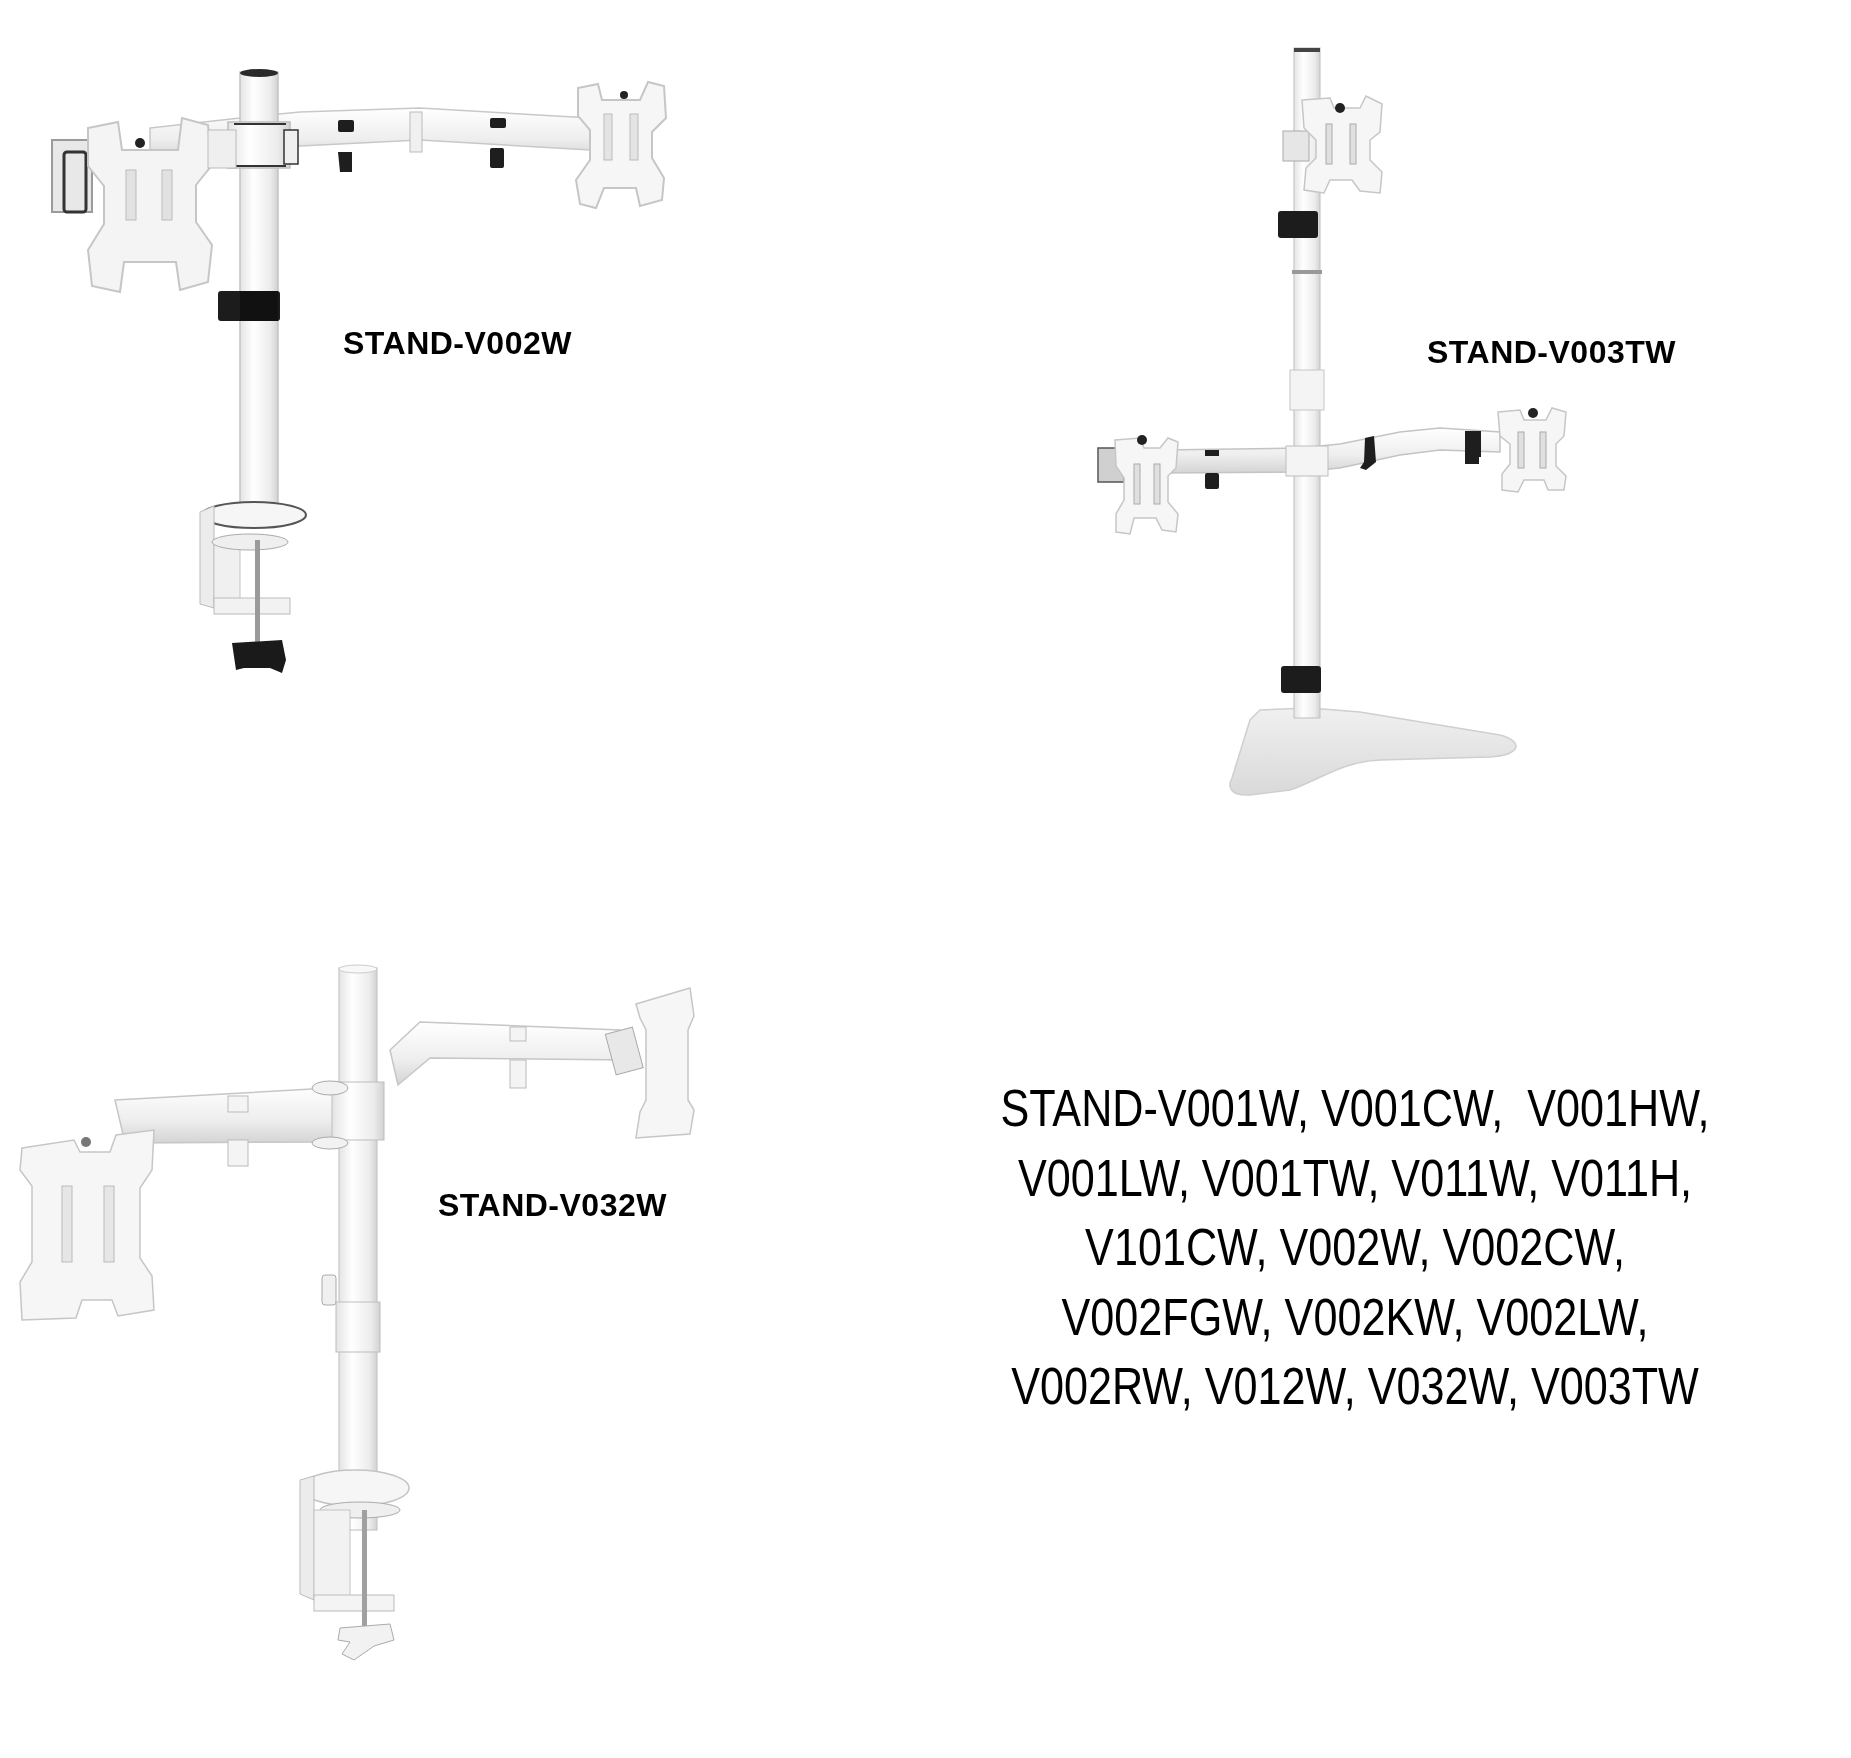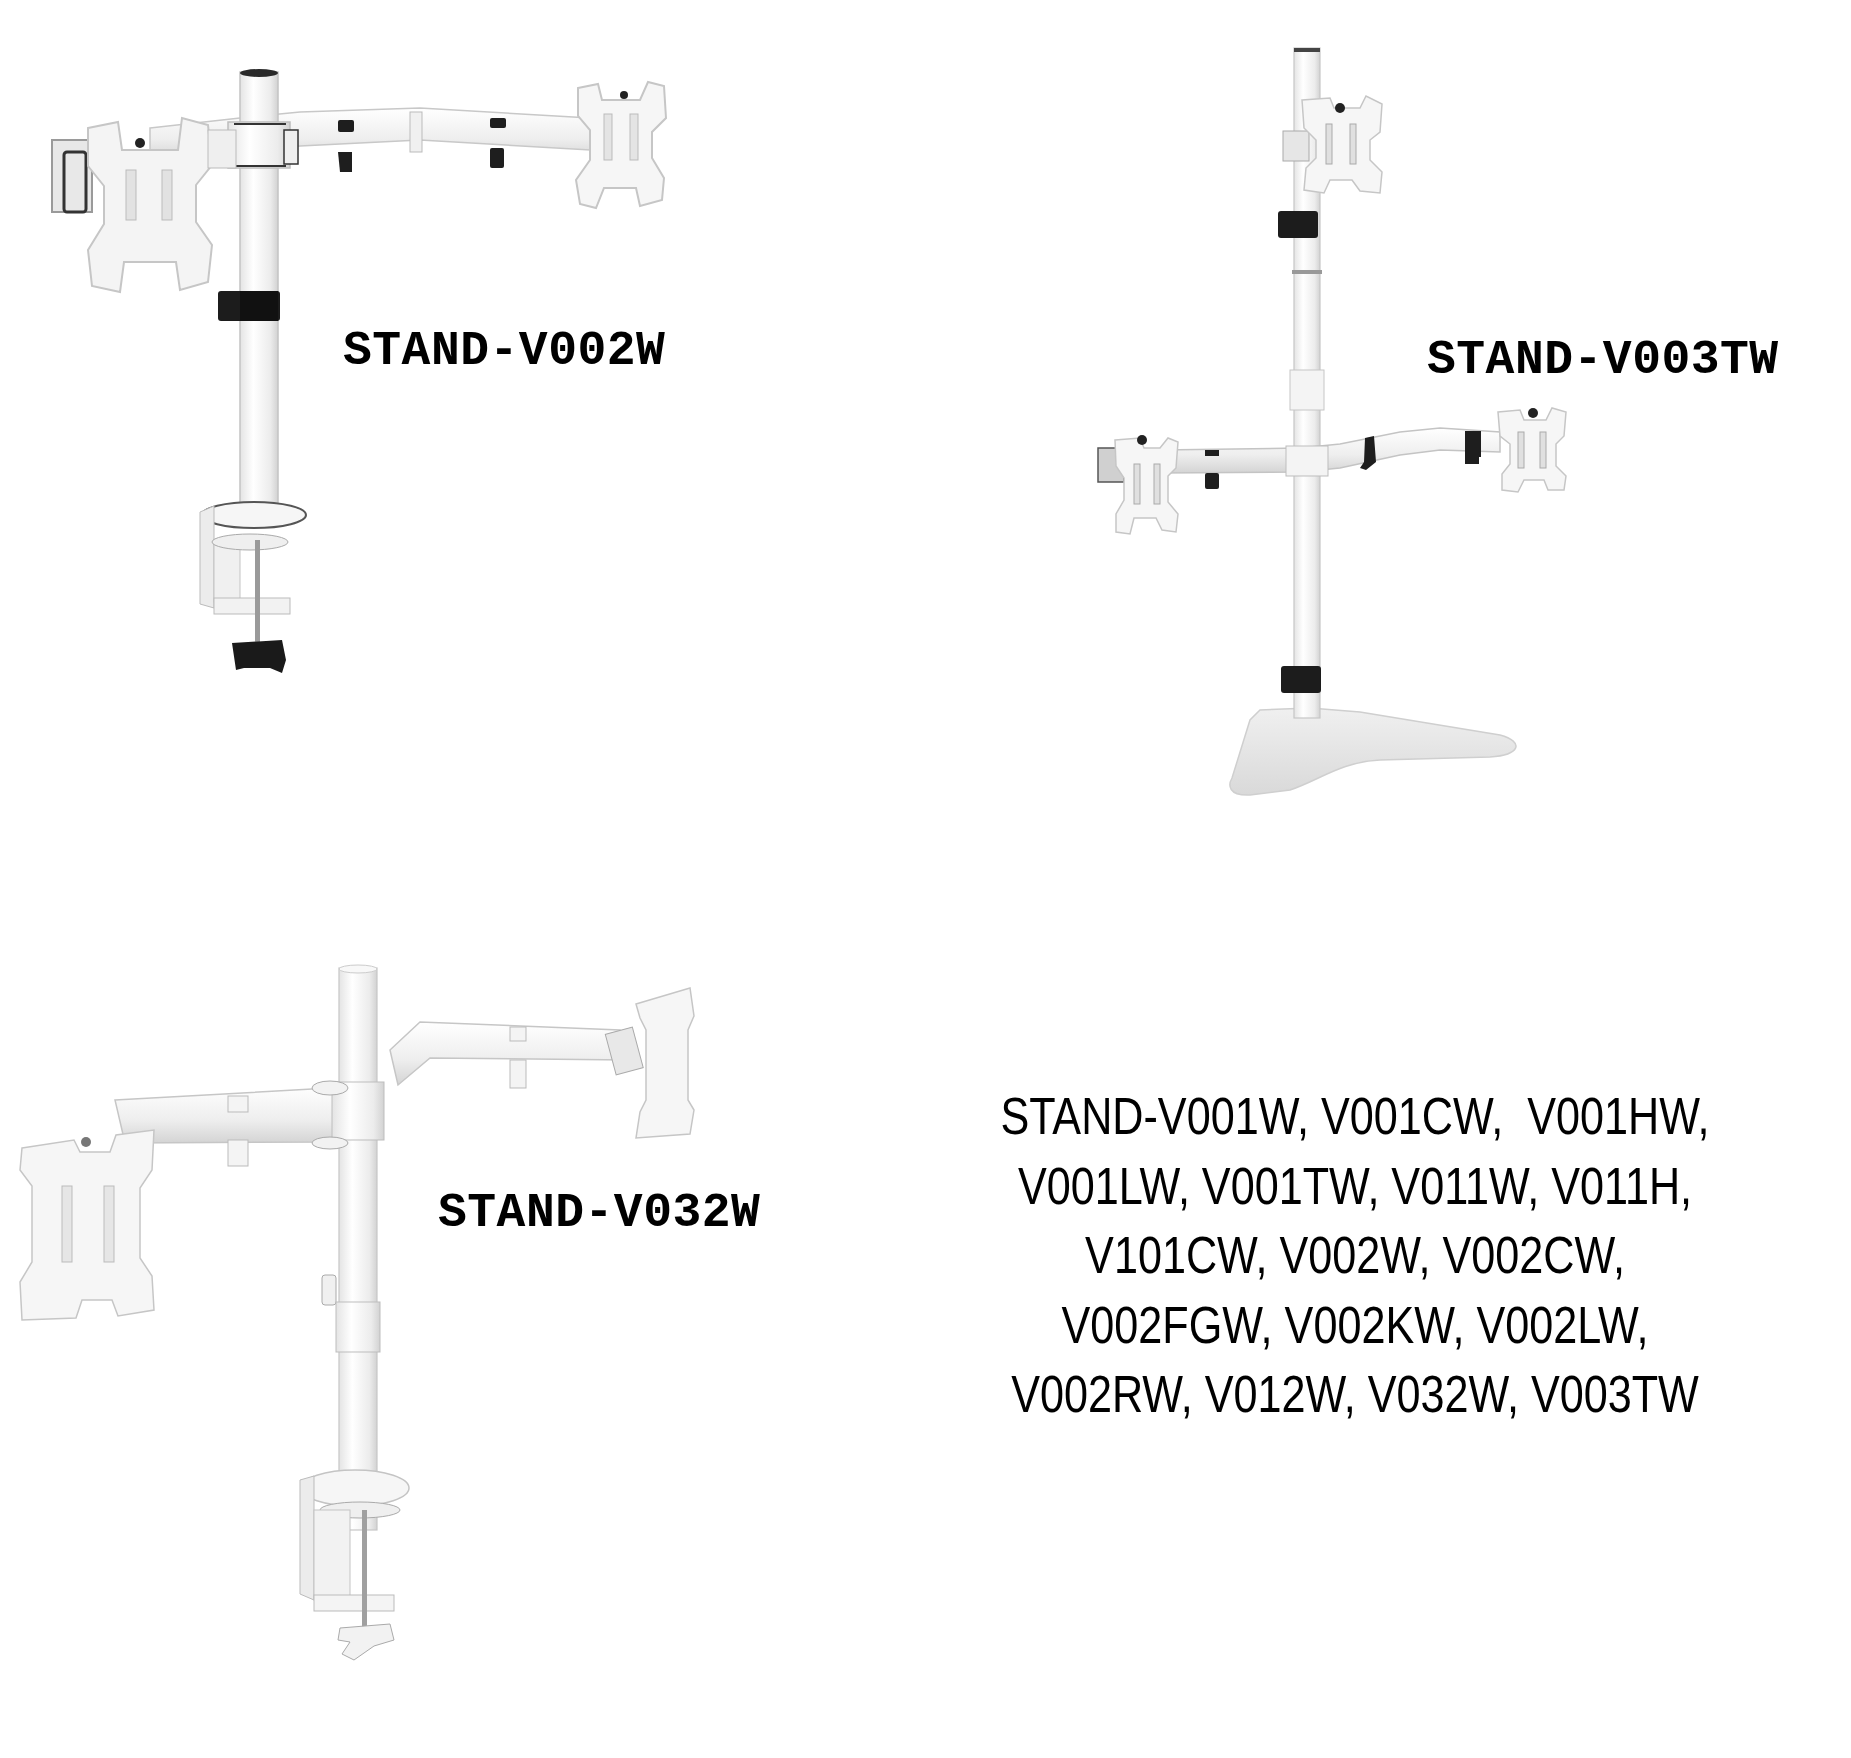--- a/index.html
+++ b/index.html
@@ -1,29 +1,29 @@
 <!DOCTYPE html>
 <html><head>
 <meta charset="utf-8">
 <style>
   html, body { margin: 0; padding: 0; background: #ffffff; }
   body { width: 1851px; height: 1758px; position: relative; overflow: hidden;
          font-family: "Liberation Sans", sans-serif; color: #000; }
   svg.art { position: absolute; left: 0; top: 0; width: 1851px; height: 1758px; }
-  .label { position: absolute; font-family: Liberation Mono, monospace; font-weight: 700;
-           font-size: 48px; line-height: 1; white-space: nowrap; color: #000;
+  .label { position: absolute; font-family: Liberation Sans, sans-serif; font-weight: 700;
+           font-size: 32px; line-height: 1; white-space: nowrap; color: #000;
            transform-origin: left top; letter-spacing: 0.5px; }
   .compat { position: absolute; left: 905px; top: 1070px; width: 900px; text-align: center; }
   .compat-title { font-family: "Liberation Sans", sans-serif; font-weight: 700; font-size: 62px;
                   line-height: 70px; white-space: nowrap; display: inline-block;
                   transform: scaleX(0.86); transform-origin: center top; letter-spacing: 0; }
   .compat-line { font-family: "Liberation Sans", sans-serif; font-weight: 400; font-size: 52px;
                  line-height: 69.5px; white-space: pre; display: block;
                  transform: scaleX(0.83); transform-origin: center top; }
-  .compat-lines { margin-top: 12px; }
+  .compat-lines { margin-top: 4px; }
 </style>
 </head>
 <body>
 
 <svg class="art" viewBox="0 0 1851 1758">
   <defs>
     <linearGradient id="poleG" x1="0" x2="1" y1="0" y2="0">
       <stop offset="0" stop-color="#e4e4e4"></stop>
       <stop offset="0.35" stop-color="#ffffff"></stop>
       <stop offset="0.8" stop-color="#ececec"></stop>

